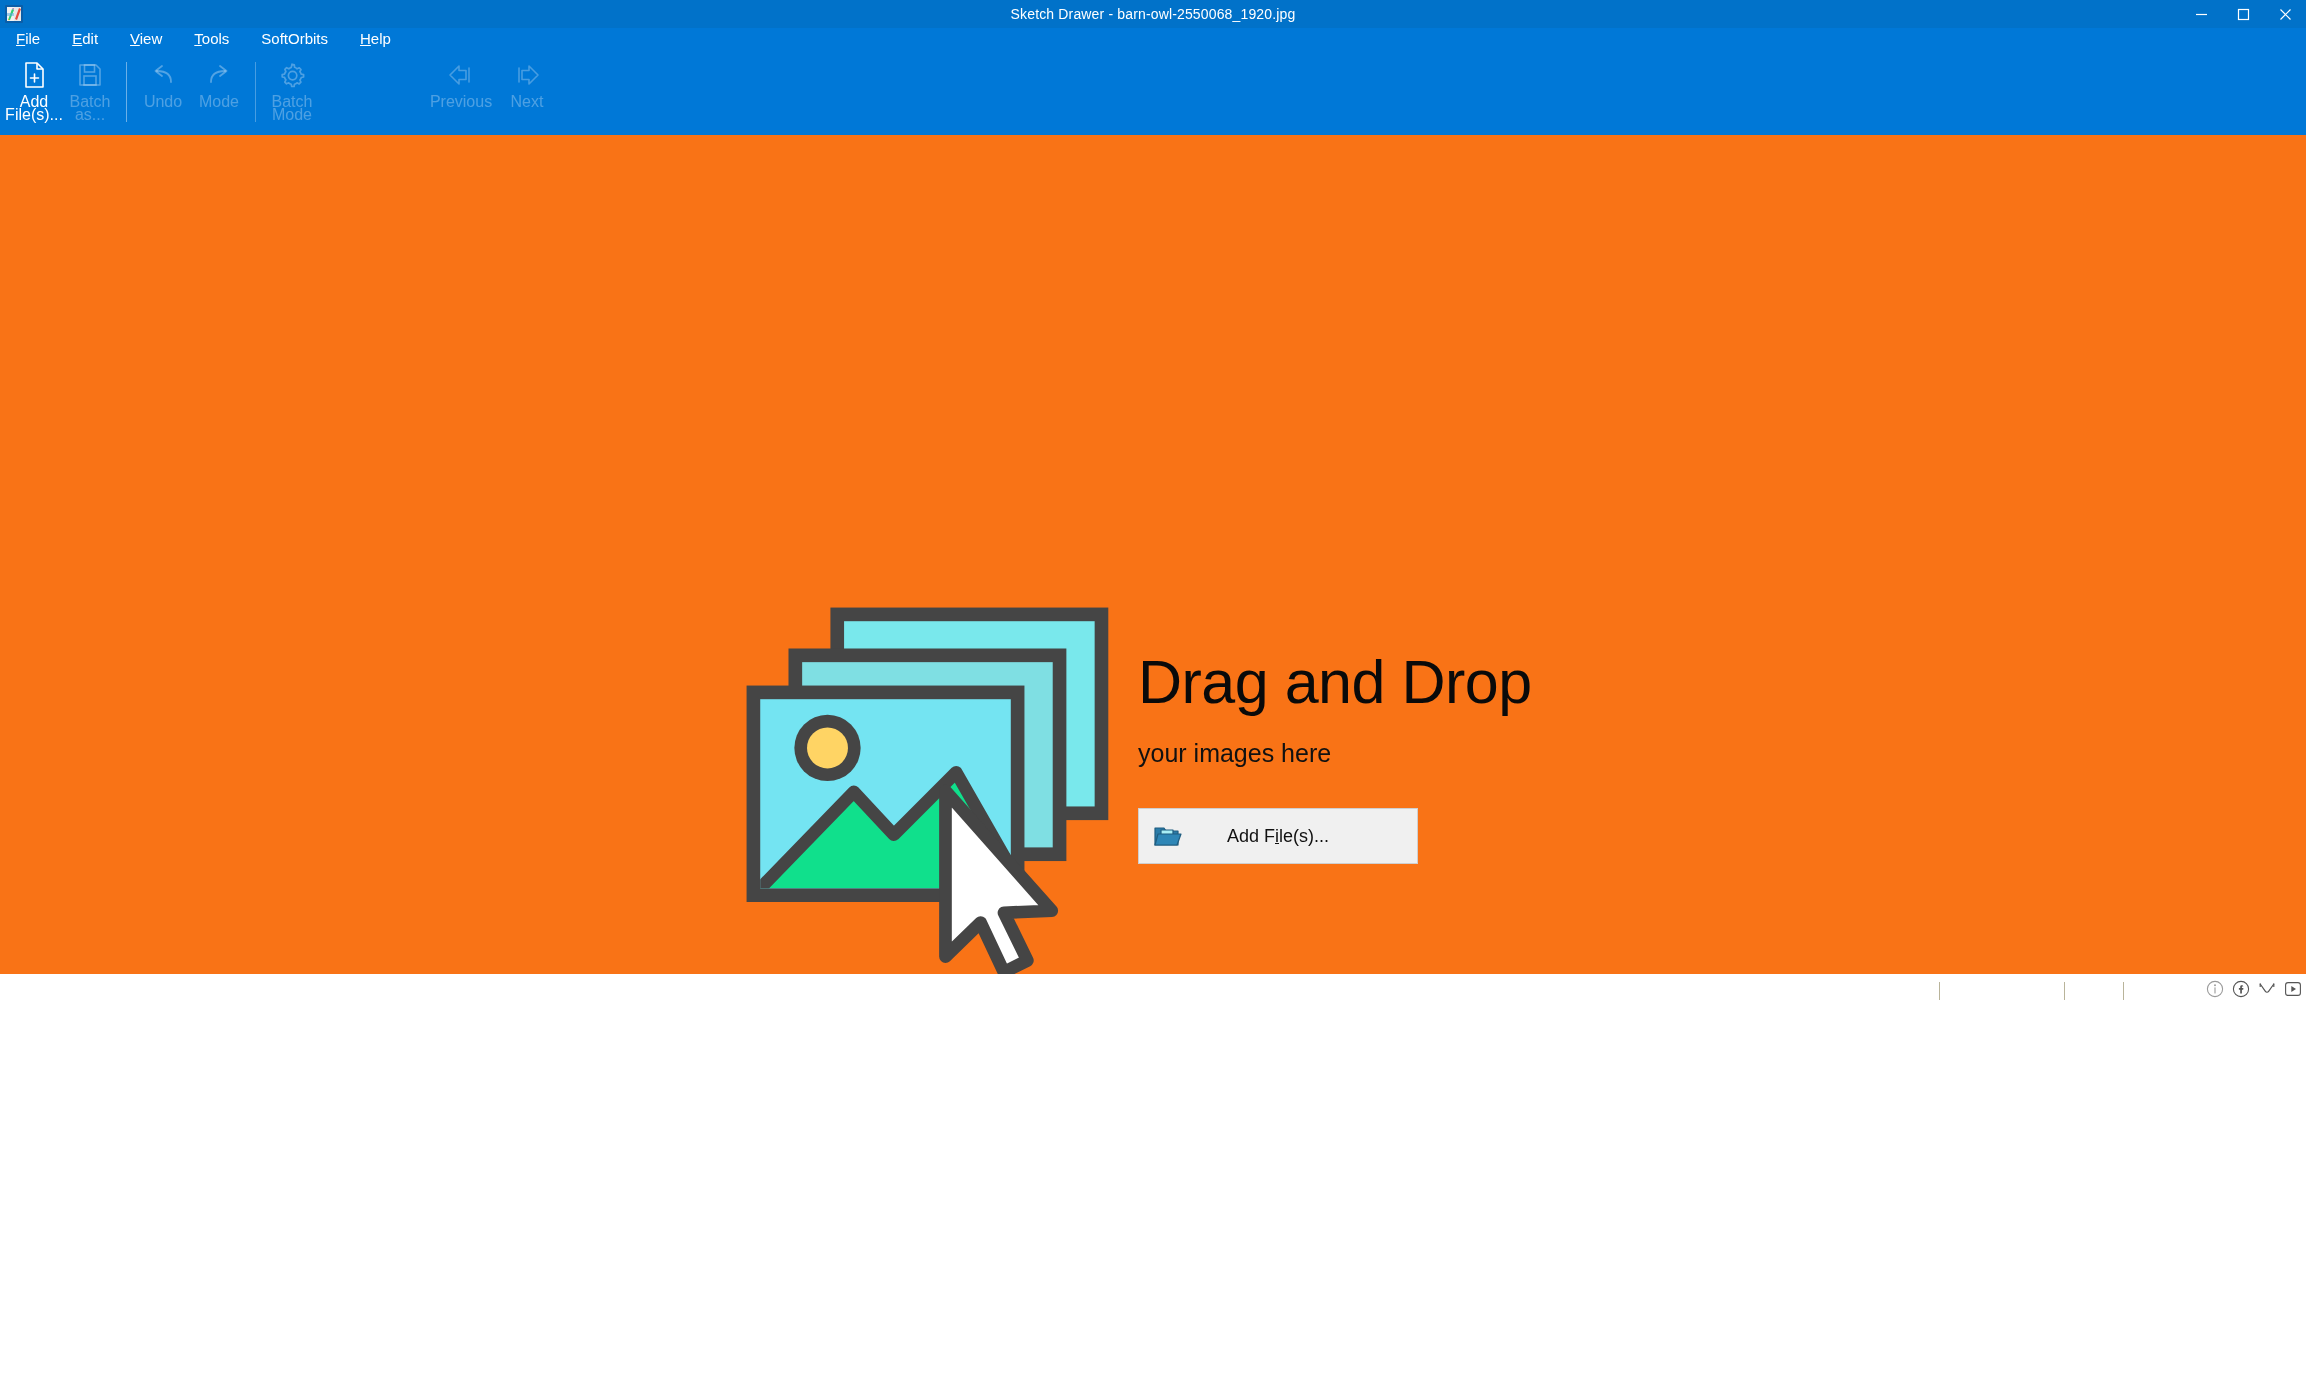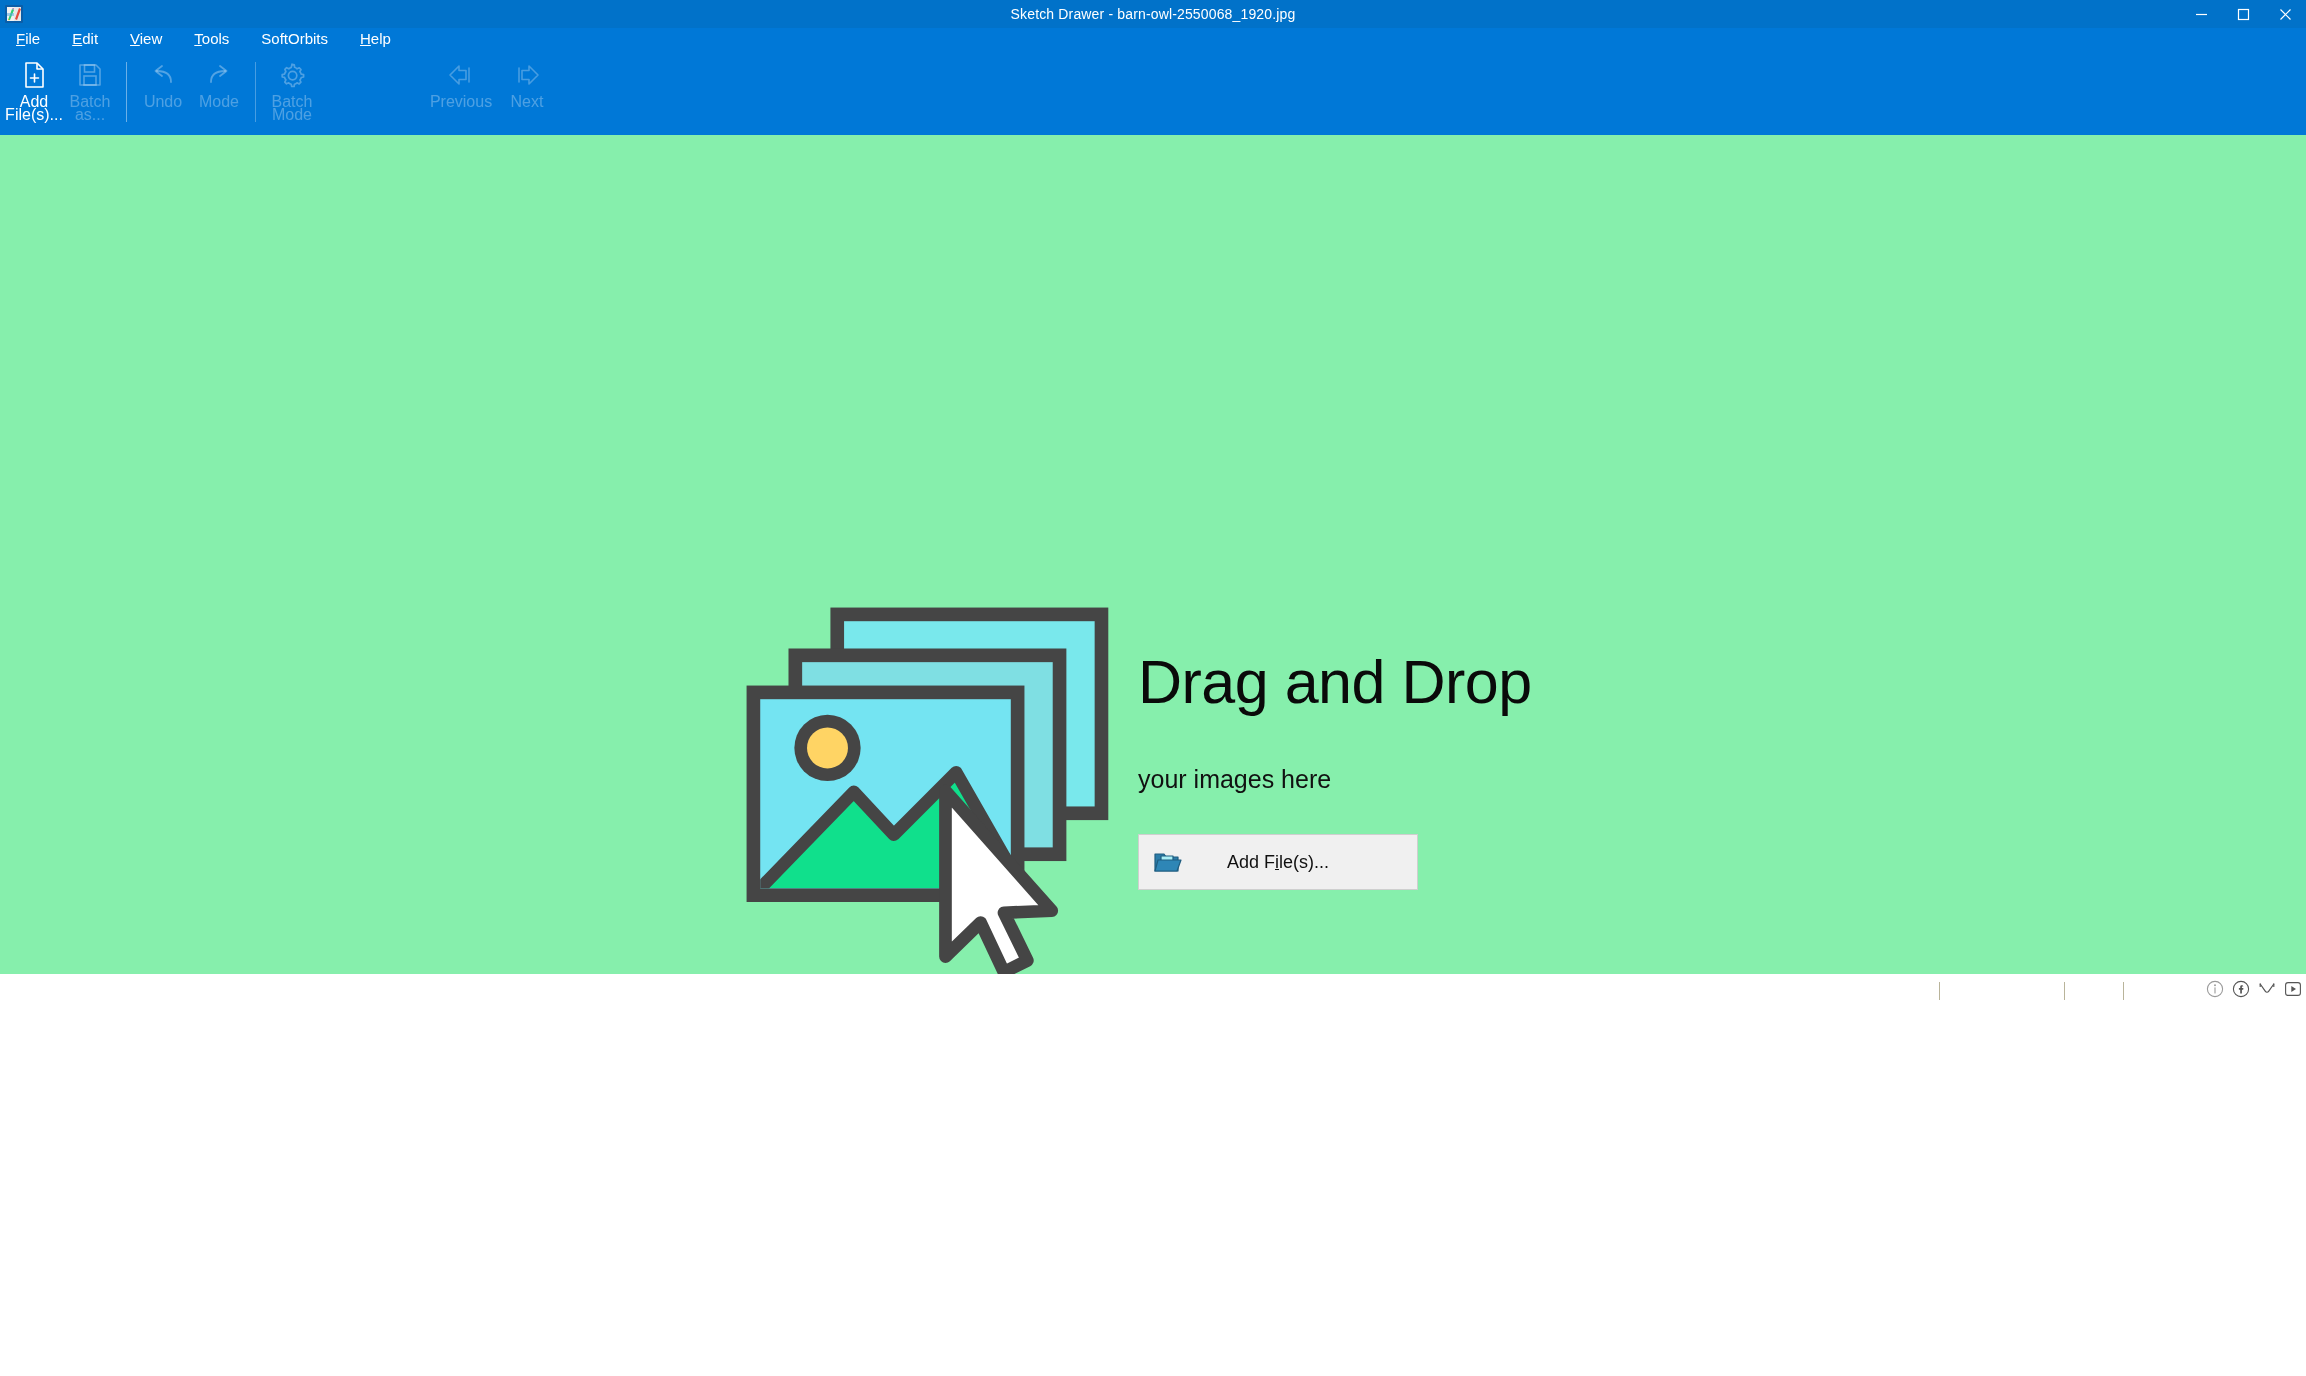--- a/index.html
+++ b/index.html
@@ -119,21 +119,21 @@
     background: rgba(255,255,255,0.42);
     flex: 0 0 1px;
   }
   .tb-sep.dim { background: rgba(255,255,255,0.28); }
   .tb-btn.wide { width: 66px; }
   .tb-gap { width: 18px; flex: 0 0 18px; }
 
   
   .canvas {
     flex: 1 1 auto;
-    background: #86efac;
+    background: #f97316;
     position: relative;
   }
   .drop-wrap {
     position: absolute;
     left: 730px;
     top: 455px;
     display: flex;
     align-items: flex-start;
   }
   .drop-illustration {
@@ -149,21 +149,21 @@
     font-size: 61px;
     font-weight: 300;
     color: #0a0a0a;
     letter-spacing: -0.5px;
     line-height: 1;
   }
   .drop-sub {
     font-size: 25px;
     font-weight: 400;
     color: #111111;
-    margin-top: 54px;
+    margin-top: 28px;
     line-height: 1;
   }
   .add-files-btn {
     margin-top: 42px;
     width: 280px;
     height: 56px;
     background: #f0f0f0;
     border: 1px solid #cfcfcf;
     display: flex;
     align-items: center;

